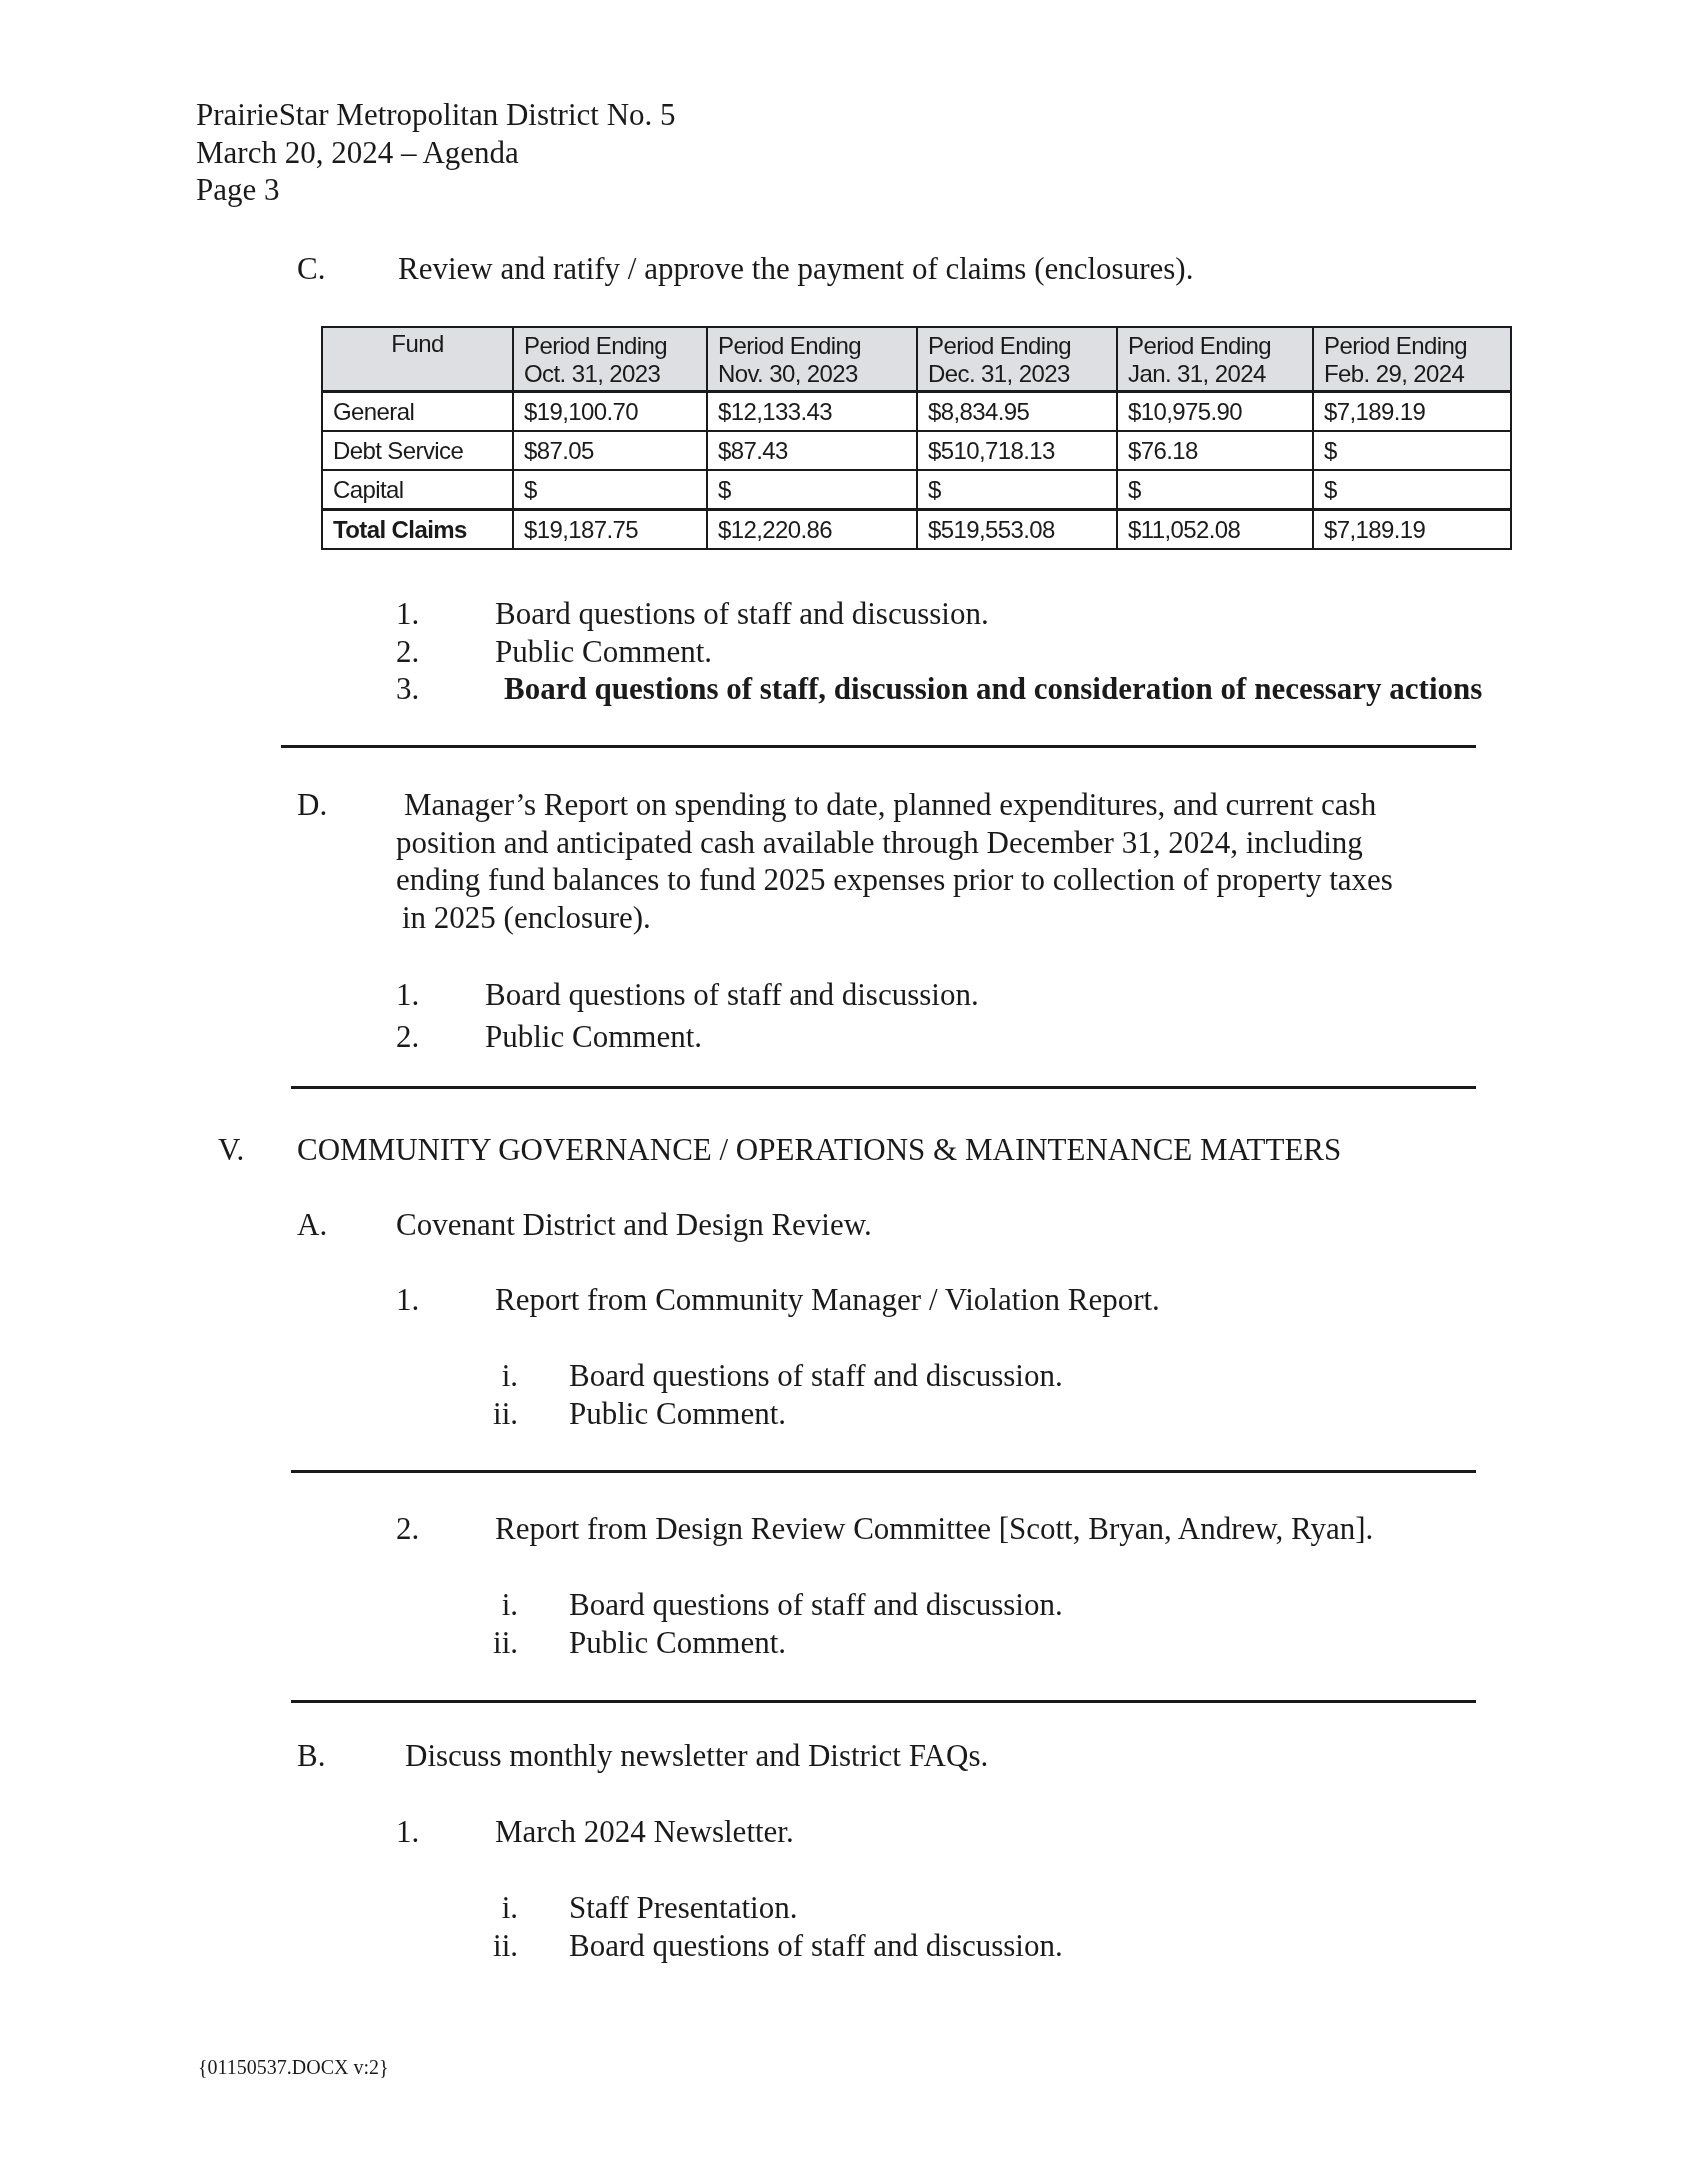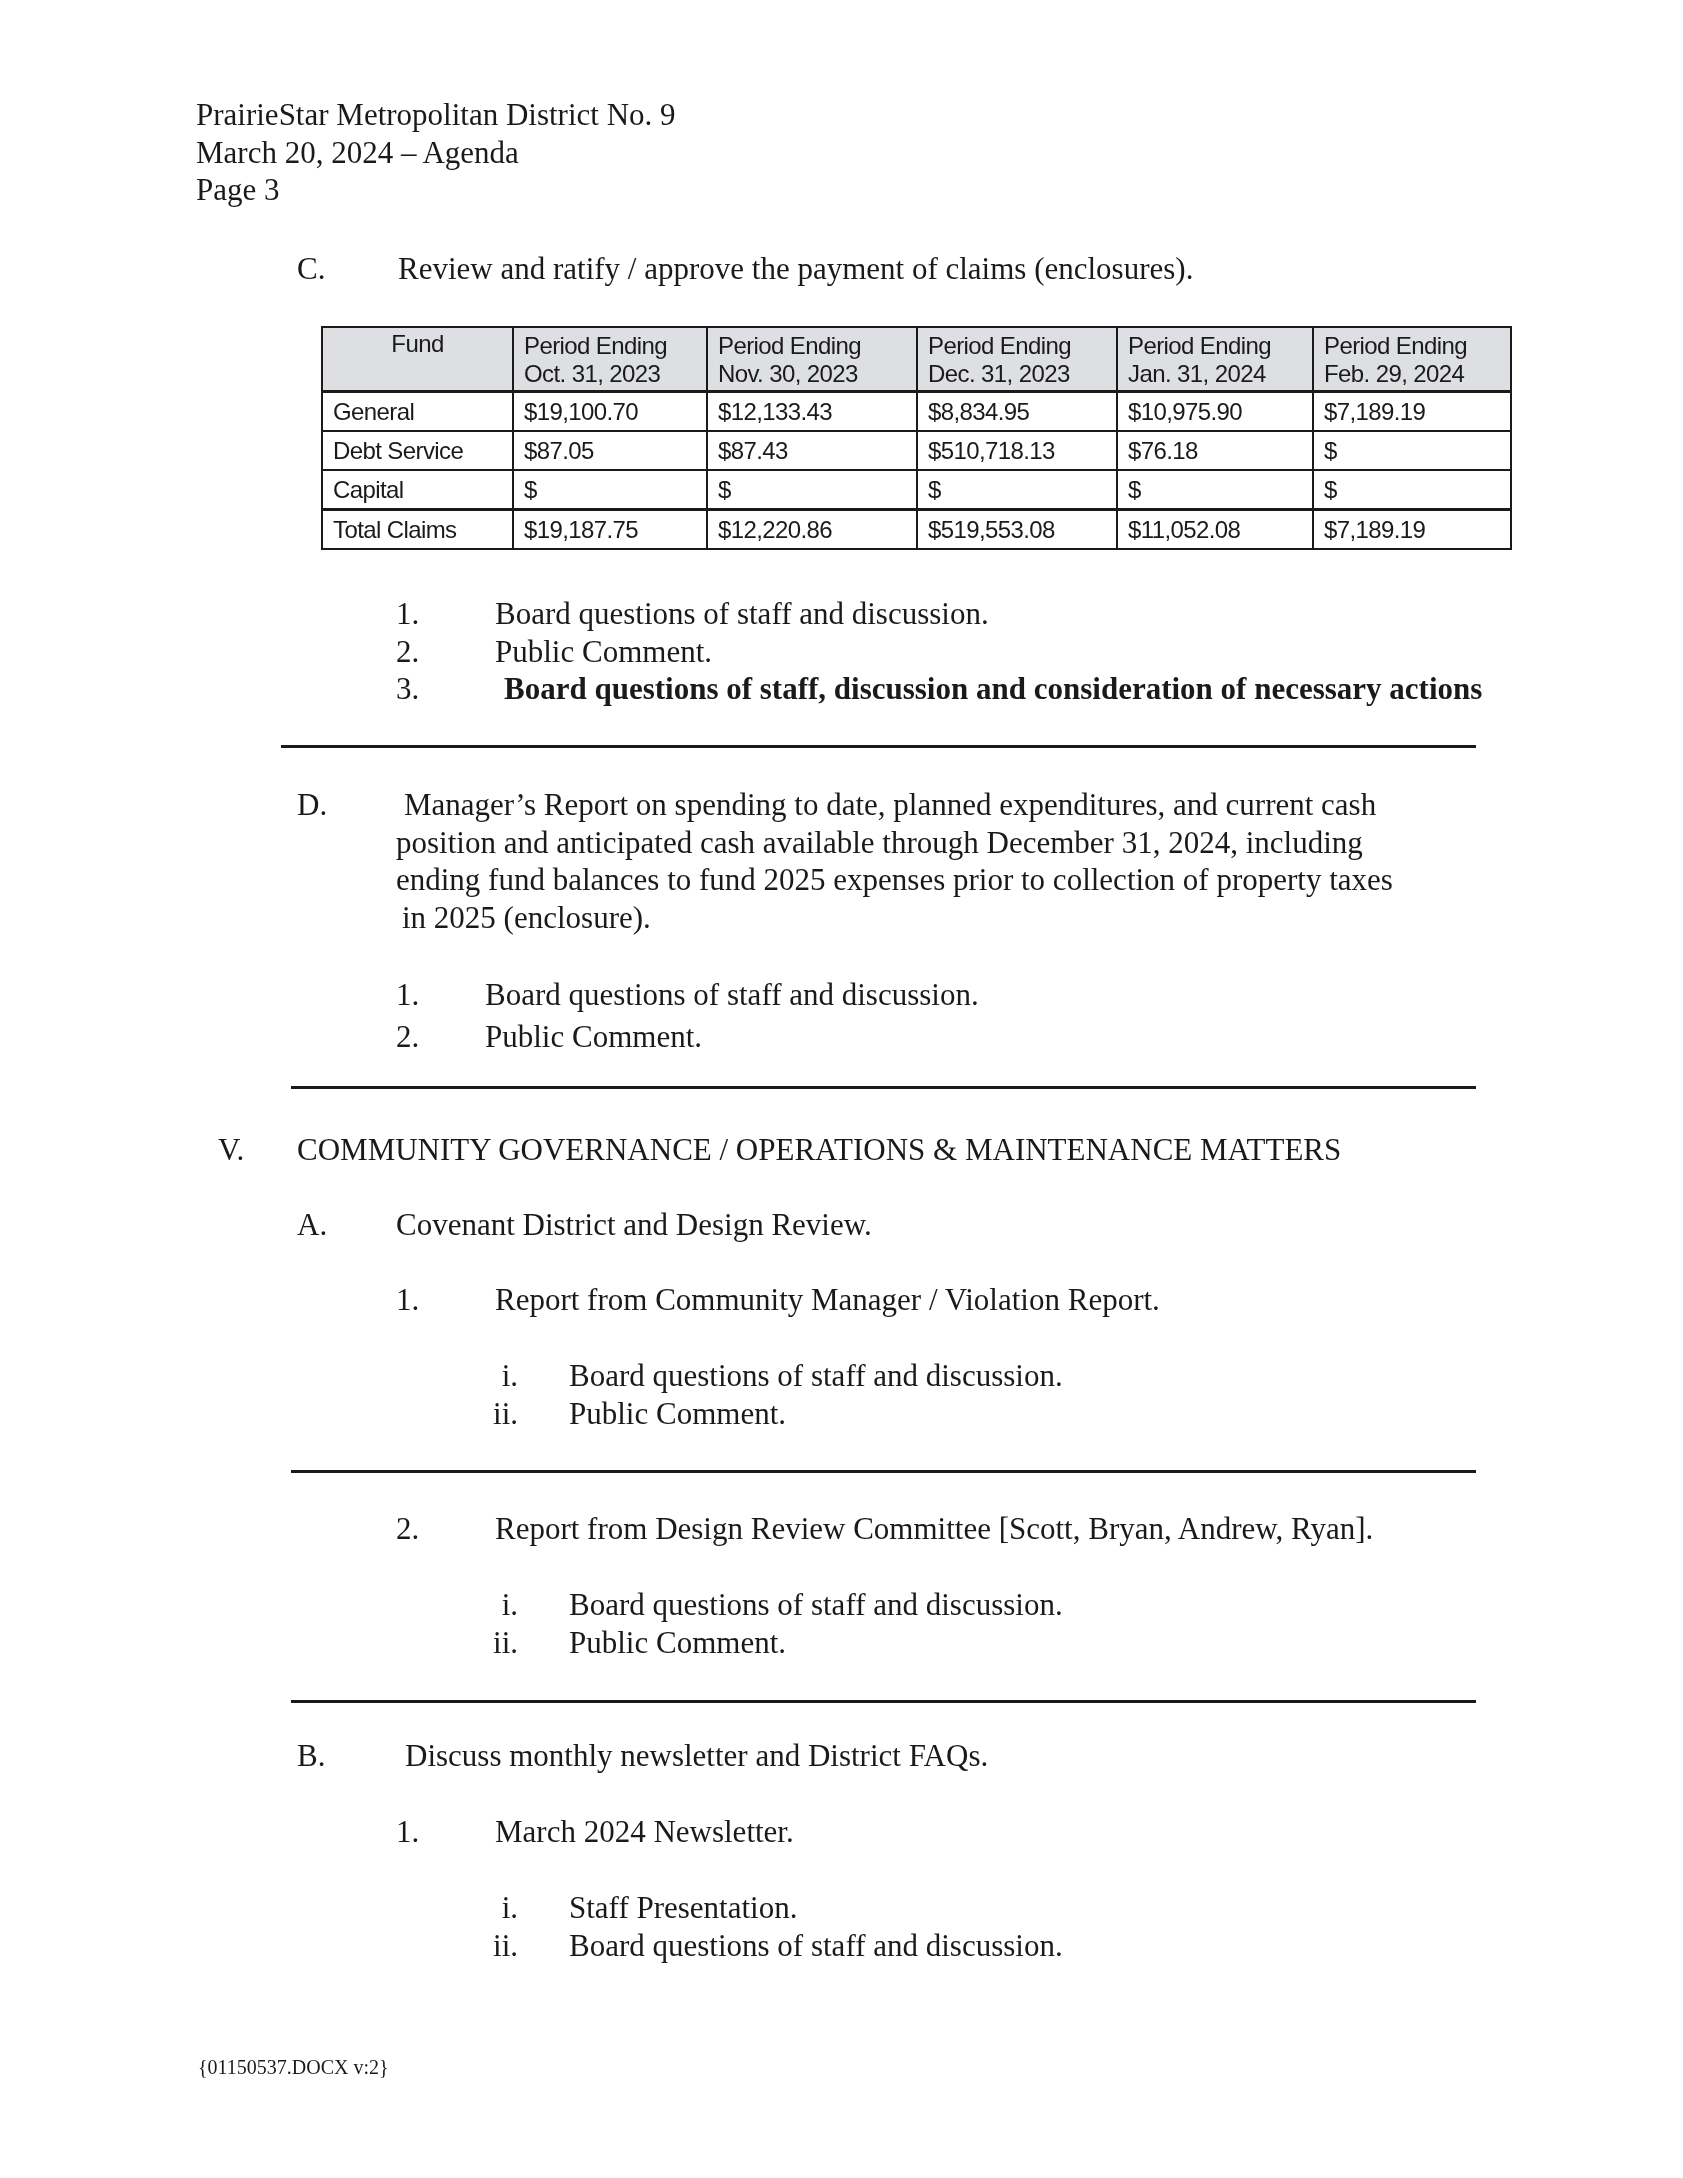--- a/index.html
+++ b/index.html
@@ -10,27 +10,27 @@
   .rn { text-align: right; width: 59px; }
   table.claims { position: absolute; left: 321px; top: 326px; width: 1189px; border-collapse: collapse;
                  font-family: "Liberation Sans", sans-serif; font-size: 24px; color: #1a1a1a; table-layout: fixed; padding-left: 36px; }
   table.claims td, table.claims th { border: 2px solid #1a1a1a; padding: 0 10px; font-weight: normal; text-align: left;
                  line-height: 28px; letter-spacing: -0.6px; vertical-align: middle; }
   table.claims thead th { background: #dedfe3; height: 60px; padding-top: 2px; }
   table.claims thead th.fundh { text-align: center; vertical-align: top; }
   table.claims tbody td { height: 37px; }
   table.claims tr.total td { border-top: 3px solid #1a1a1a; }
   table.claims thead tr th { border-bottom: 3px solid #1a1a1a; }
-  table.claims td.bold { font-weight: normal; }
+  table.claims td.bold { font-weight: bold; }
   .footer { position: absolute; left: 198px; top: 2055px; font-size: 20px; line-height: 24px; }
 </style>
 </head>
 <body>
 
-<div class="t" style="left:196px; top:96px;">PrairieStar Metropolitan District No. 9</div>
+<div class="t" style="left:196px; top:96px;">PrairieStar Metropolitan District No. 5</div>
 <div class="t" style="left:196px; top:134px;">March 20, 2024 – Agenda</div>
 <div class="t" style="left:196px; top:171px;">Page 3</div>
 
 <div class="t" style="left:297px; top:250px;">C.</div>
 <div class="t" style="left:398px; top:250px;">Review and ratify / approve the payment of claims (enclosures).</div>
 
 <table class="claims">
   <colgroup>
     <col style="width:191px">
       <col style="width:194px">

